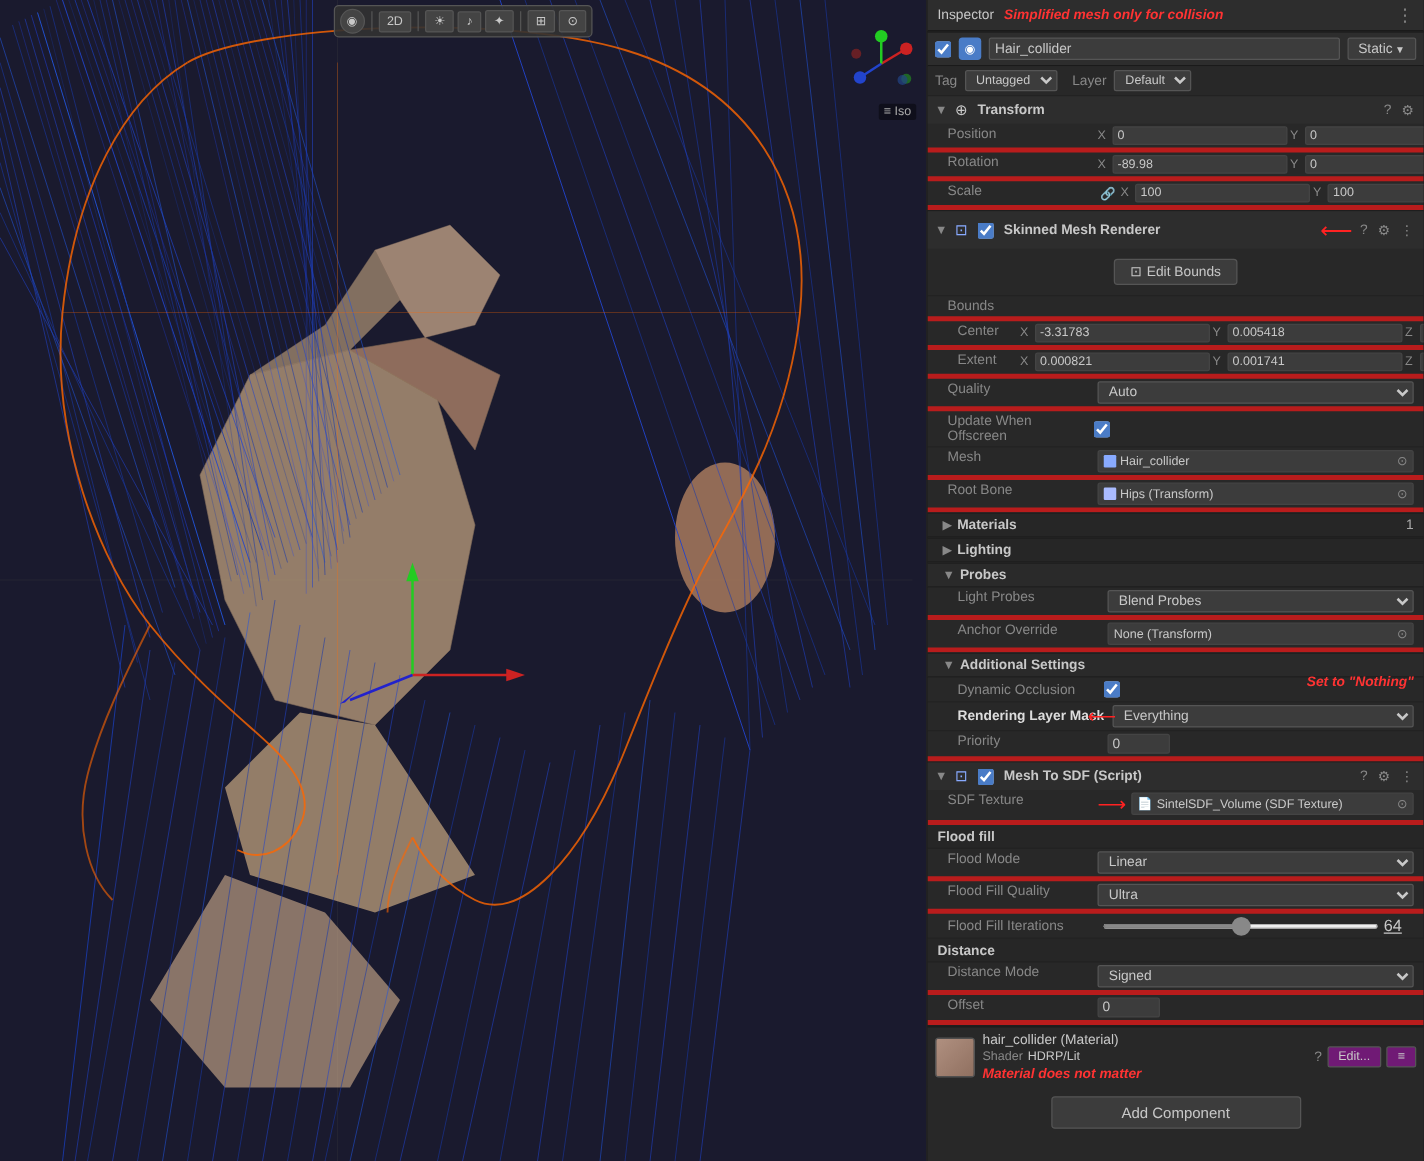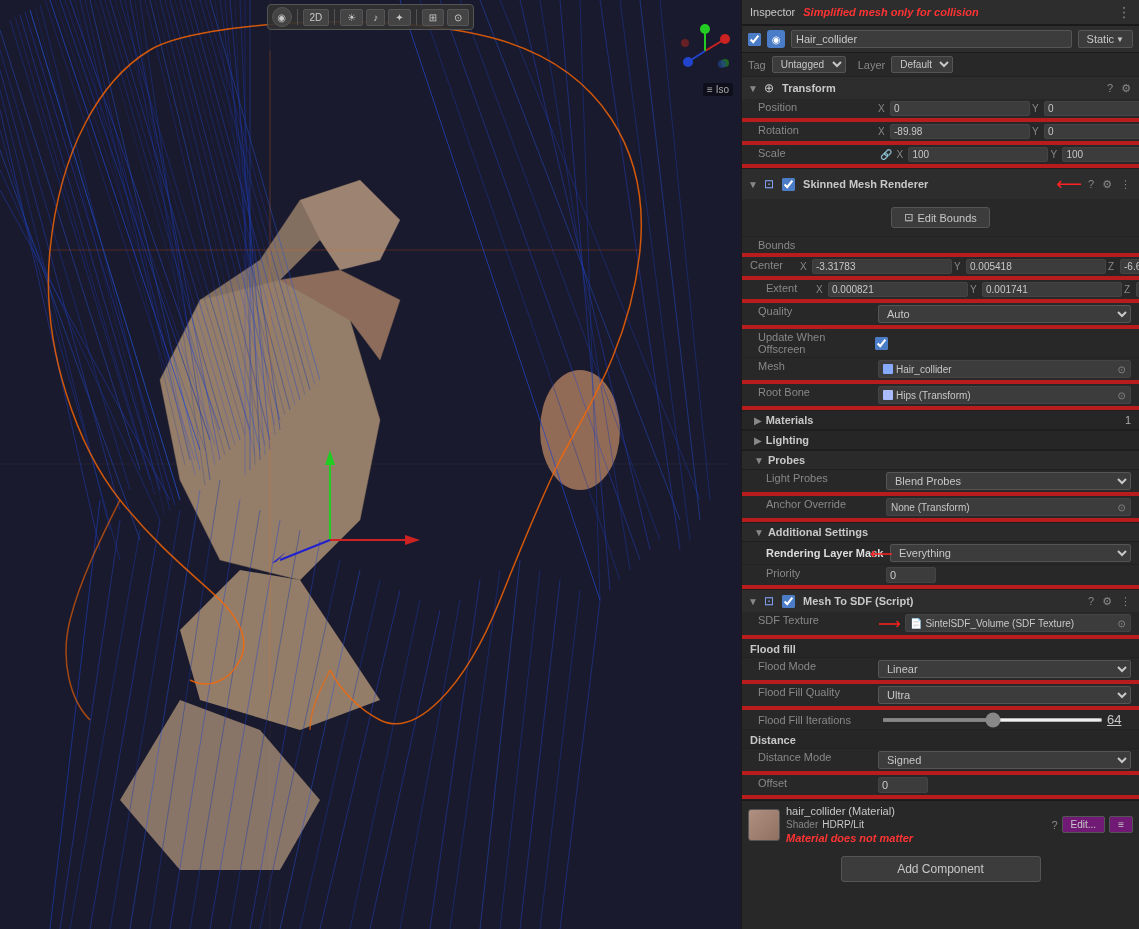--- a/index.html
+++ b/index.html
@@ -749,21 +749,21 @@
             <button class="edit-bounds-btn">
               <span>⊡</span>
               <span>Edit Bounds</span>
             </button>
           </div>
 
           <div class="prop-row">
             <span class="prop-label">Bounds</span>
           </div>
 
-          <div class="prop-row" style="padding-left:8px;">
+          <div class="prop-row" style="padding-left:24px;">
             <span class="prop-label" style="width:50px;">Center</span>
             <div class="xyz-group">
               <span class="xyz-label">X</span>
               <input class="xyz-input" type="text" value="-3.31783" style="">
               <span class="xyz-label">Y</span>
               <input class="xyz-input" type="text" value="0.005418" style="">
               <span class="xyz-label">Z</span>
               <input class="xyz-input" type="text" value="-6.65677" style="">
             </div>
           </div>
@@ -840,20 +840,27 @@
               <span class="target-icon">⊙</span>
             </div>
           </div>
 
           <div class="sub-section" style="background:#2a2a2a;">
             <span class="sub-section-arrow">▼</span>
             <span class="sub-section-label">Additional Settings</span>
           </div>
 
 
+          <div style="position:relative;">
+            <div class="check-row" style="padding-left:24px;">
+              <span class="check-label">Dynamic Occlusion</span>
+              <input type="checkbox" checked="" style="">
+            </div>
+            <div style="position:absolute; right:8px; top:-2px; color:#ff3333; font-size:11px; font-weight:bold; font-style:italic; pointer-events:none;">Set to "Nothing"</div>
+          </div>
 
           <div class="rendering-layer-row" style="padding-left:24px;">
             <span class="rendering-layer-label">Rendering Layer Mask</span>
             <div style="position:relative; flex:1; display:flex; align-items:center; gap:4px;">
               <select class="prop-select">
                 <option>Everything</option>
               </select>
               <span style="color:#ff2222; font-size:16px; position:absolute; left:-20px;">⟵</span>
             </div>
           </div>

